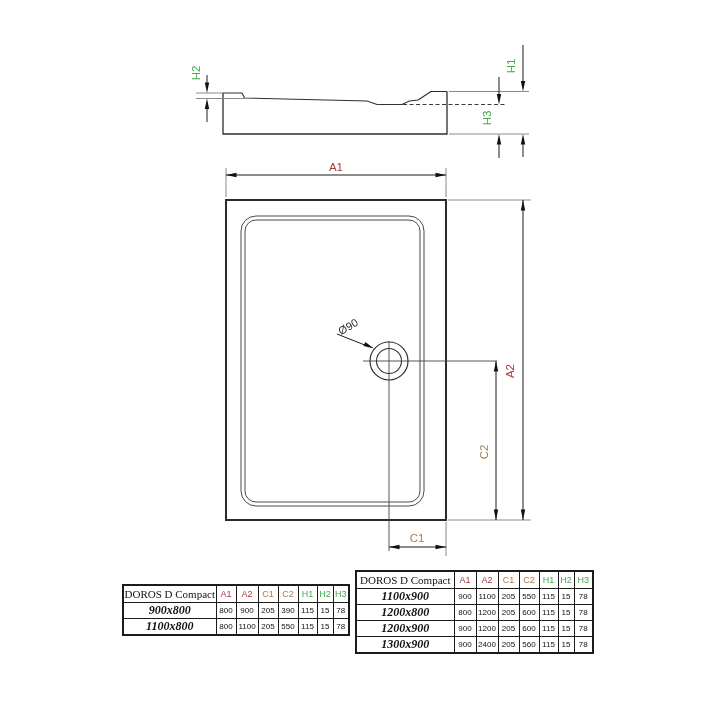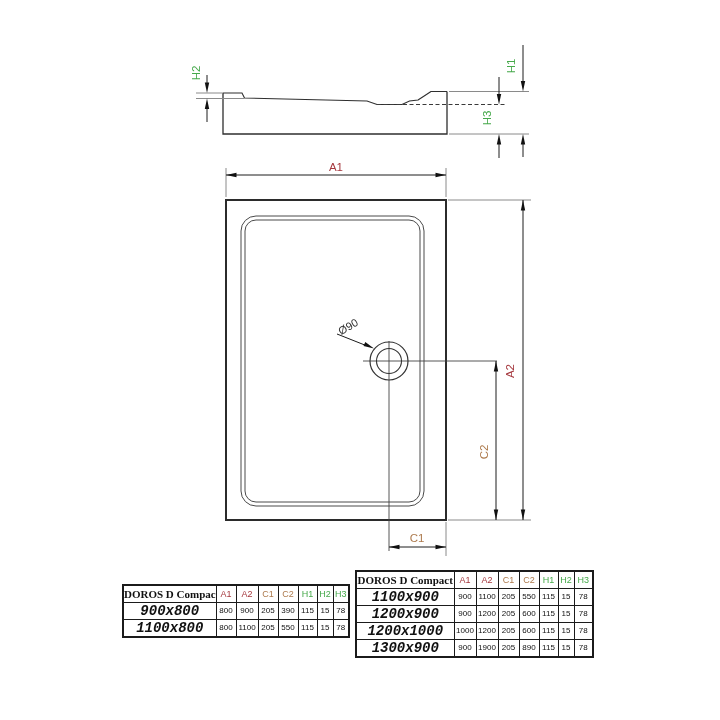--- a/index.html
+++ b/index.html
@@ -10,24 +10,24 @@
   .dim-label{font-family:"Liberation Sans",sans-serif;font-size:11.5px;}
   .drain-label{font-family:"Liberation Sans",sans-serif;font-size:11px;fill:#333;}
 
   .spec-table{position:absolute;}
   .table-left{left:122px;top:584px;width:226px;}
   .table-right{left:355px;top:570px;width:237px;}
   .spec-table table{border-collapse:collapse;table-layout:fixed;width:100%;
        border:2px solid #1b1b1b;background:#fff;}
   .spec-table th,.spec-table td{border:1px solid #1b1b1b;text-align:center;
        vertical-align:middle;padding:0;overflow:hidden;white-space:nowrap;}
-  .t-title{font-family:"Liberation Serif",serif;font-weight:bold;font-size:11px;color:#111;}
+  .t-title{font-family:"Liberation Serif",serif;font-weight:normal;font-size:11px;color:#111;}
   .t-col{font-family:"Liberation Sans",sans-serif;font-size:9px;font-weight:normal;}
-  .t-model{font-family:Liberation Mono, monospace;font-weight:bold;font-style:italic;
-       font-size:14px;color:#111;}
+  .t-model{font-family:Liberation Serif, serif;font-weight:bold;font-style:italic;
+       font-size:12px;color:#111;}
   .t-val{font-family:"Liberation Sans",sans-serif;font-size:8px;color:#111;}
 </style>
 </head>
 <body>
 
 <div class="canvas">
 
 <svg width="720" height="720" viewBox="0 0 720 720">
 
   <g>
@@ -192,45 +192,45 @@
             <td class="t-model">1100x900</td>
             <td class="t-val">900</td>
             <td class="t-val">1100</td>
             <td class="t-val">205</td>
             <td class="t-val">550</td>
             <td class="t-val">115</td>
             <td class="t-val">15</td>
             <td class="t-val">78</td>
           </tr>
           <tr style="height: 14px;">
+            <td class="t-model">1200x800</td>
+            <td class="t-val">800</td>
+            <td class="t-val">1200</td>
+            <td class="t-val">205</td>
+            <td class="t-val">600</td>
+            <td class="t-val">115</td>
+            <td class="t-val">15</td>
+            <td class="t-val">78</td>
+          </tr>
+          <tr style="height: 14px;">
             <td class="t-model">1200x900</td>
             <td class="t-val">900</td>
             <td class="t-val">1200</td>
             <td class="t-val">205</td>
             <td class="t-val">600</td>
             <td class="t-val">115</td>
             <td class="t-val">15</td>
             <td class="t-val">78</td>
           </tr>
           <tr style="height: 14px;">
-            <td class="t-model">1200x1000</td>
-            <td class="t-val">1000</td>
-            <td class="t-val">1200</td>
-            <td class="t-val">205</td>
-            <td class="t-val">600</td>
-            <td class="t-val">115</td>
-            <td class="t-val">15</td>
-            <td class="t-val">78</td>
-          </tr>
-          <tr style="height: 14px;">
             <td class="t-model">1300x900</td>
             <td class="t-val">900</td>
-            <td class="t-val">1900</td>
-            <td class="t-val">205</td>
-            <td class="t-val">890</td>
+            <td class="t-val">2400</td>
+            <td class="t-val">205</td>
+            <td class="t-val">560</td>
             <td class="t-val">115</td>
             <td class="t-val">15</td>
             <td class="t-val">78</td>
           </tr>
         </tbody>
       </table>
     </div>
 
 </div>
 

